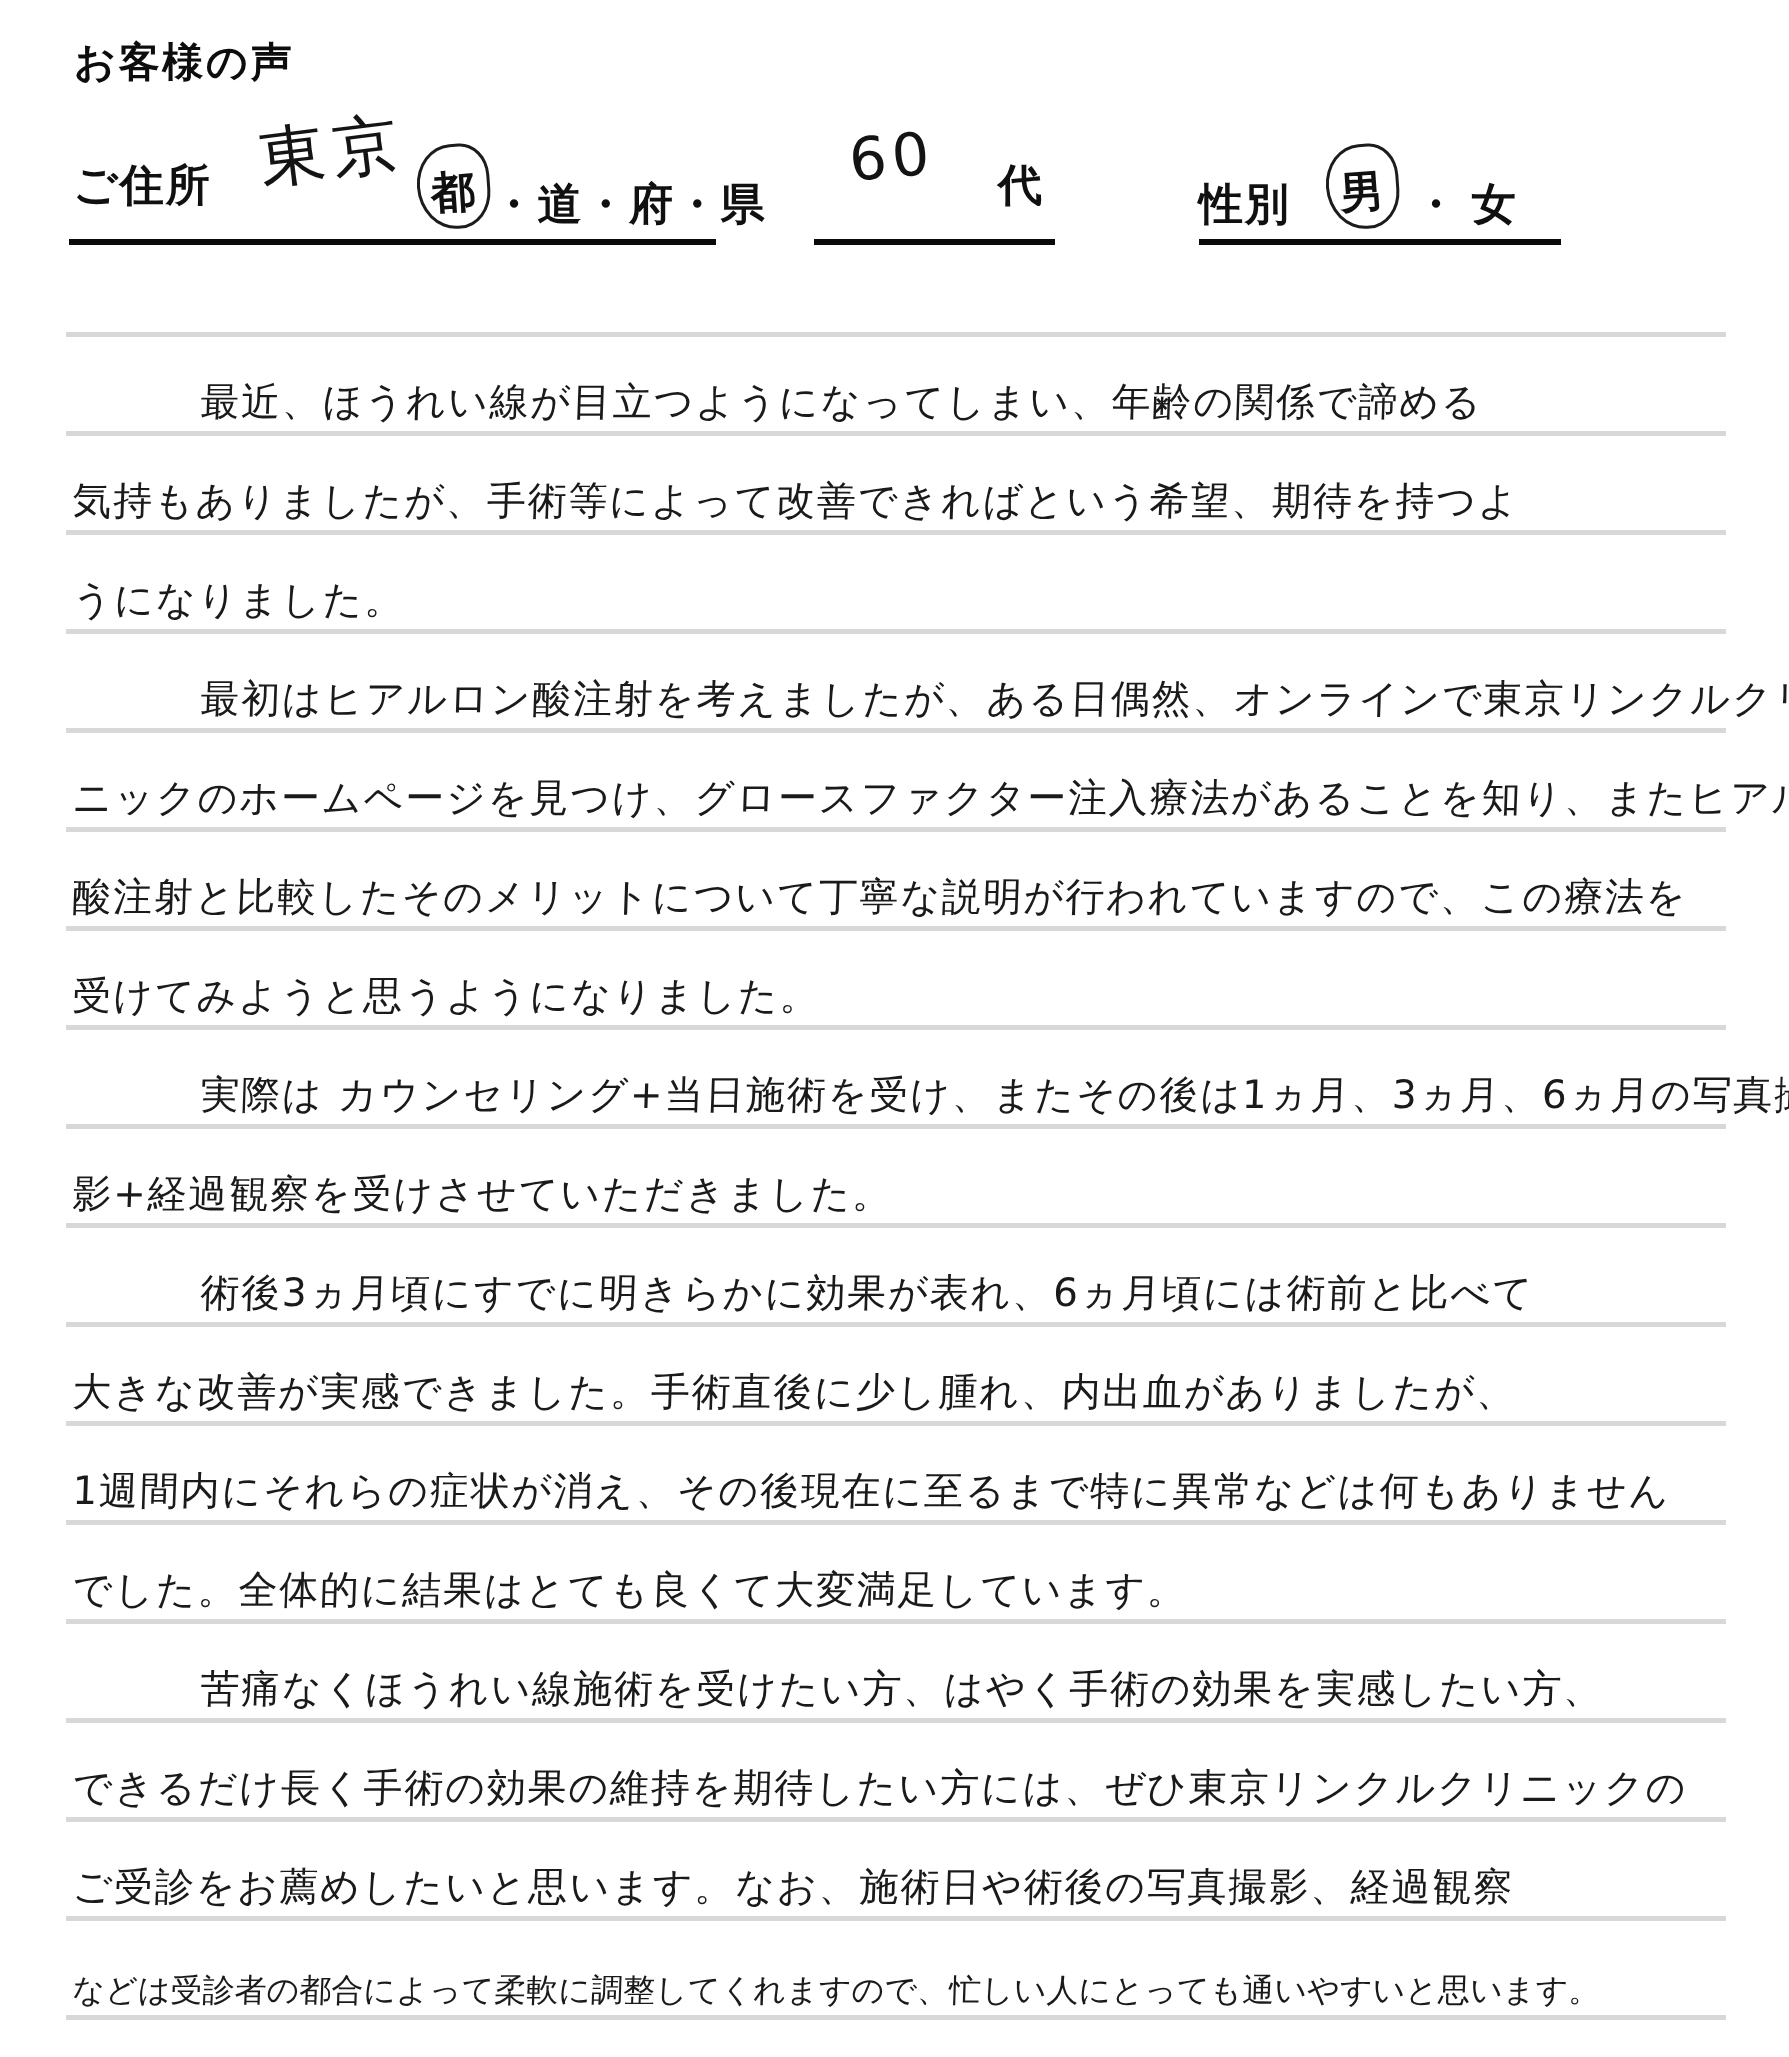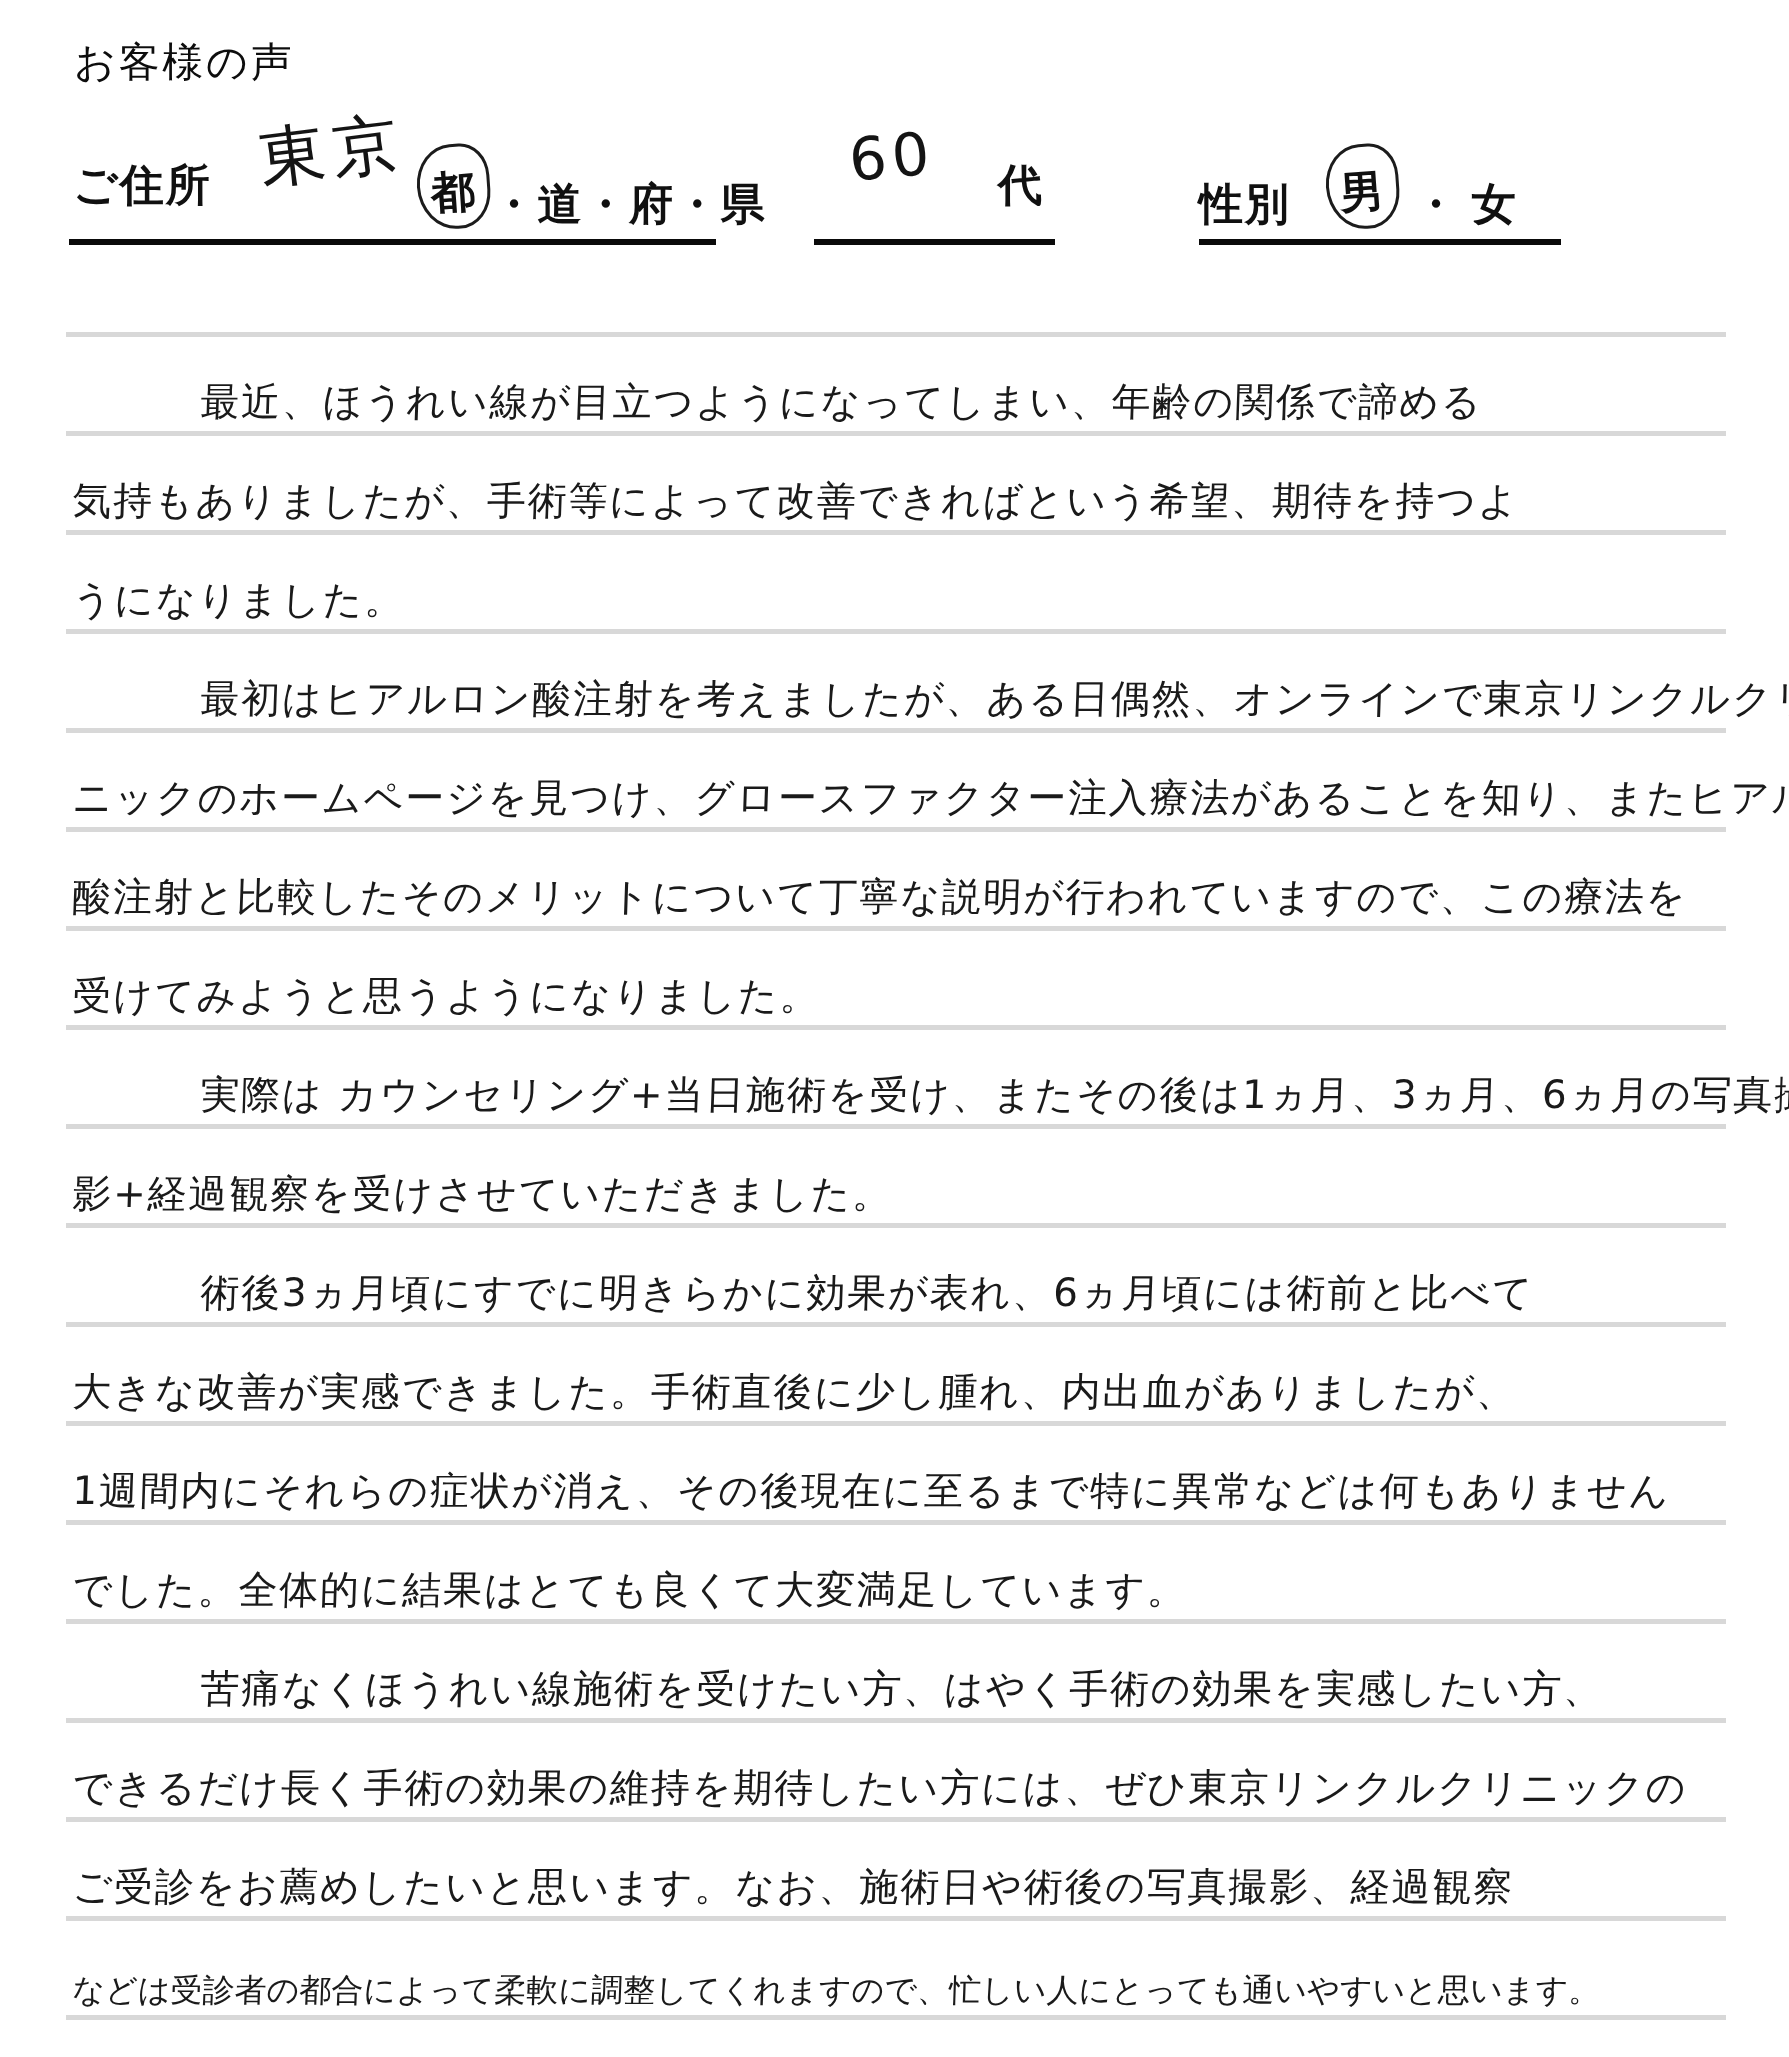--- a/index.html
+++ b/index.html
@@ -2,21 +2,21 @@
 <html style="font-size:14px"><head>
 <meta charset="utf-8">
 <style>
   html,body{margin:0;padding:0;background:#888;}
   .page{
     position:relative;width:1789px;height:2057px;background:#ffffff;
     overflow:hidden;font-family:"DejaVu Sans","Liberation Sans",sans-serif;
   }
   
   .title{
-    position:absolute;left:74px;top:35px;font-size:41px;font-weight:400;
+    position:absolute;left:74px;top:35px;font-size:41px;font-weight:700;
     color:#0d0d0d;letter-spacing:2.7px;
   }
   
   .plabel{position:absolute;font-size:44px;font-weight:700;color:#101010;letter-spacing:1.8px;white-space:nowrap;}
   .address-label{left:73px;top:156px;}
   .pref-group{left:415px;top:156px;}
   .dai-label{left:998px;top:156px;}
   .gender-group{left:1199px;top:156px;}
   .circle{
     display:inline-block;border:3.5px solid #1c1c1c;

